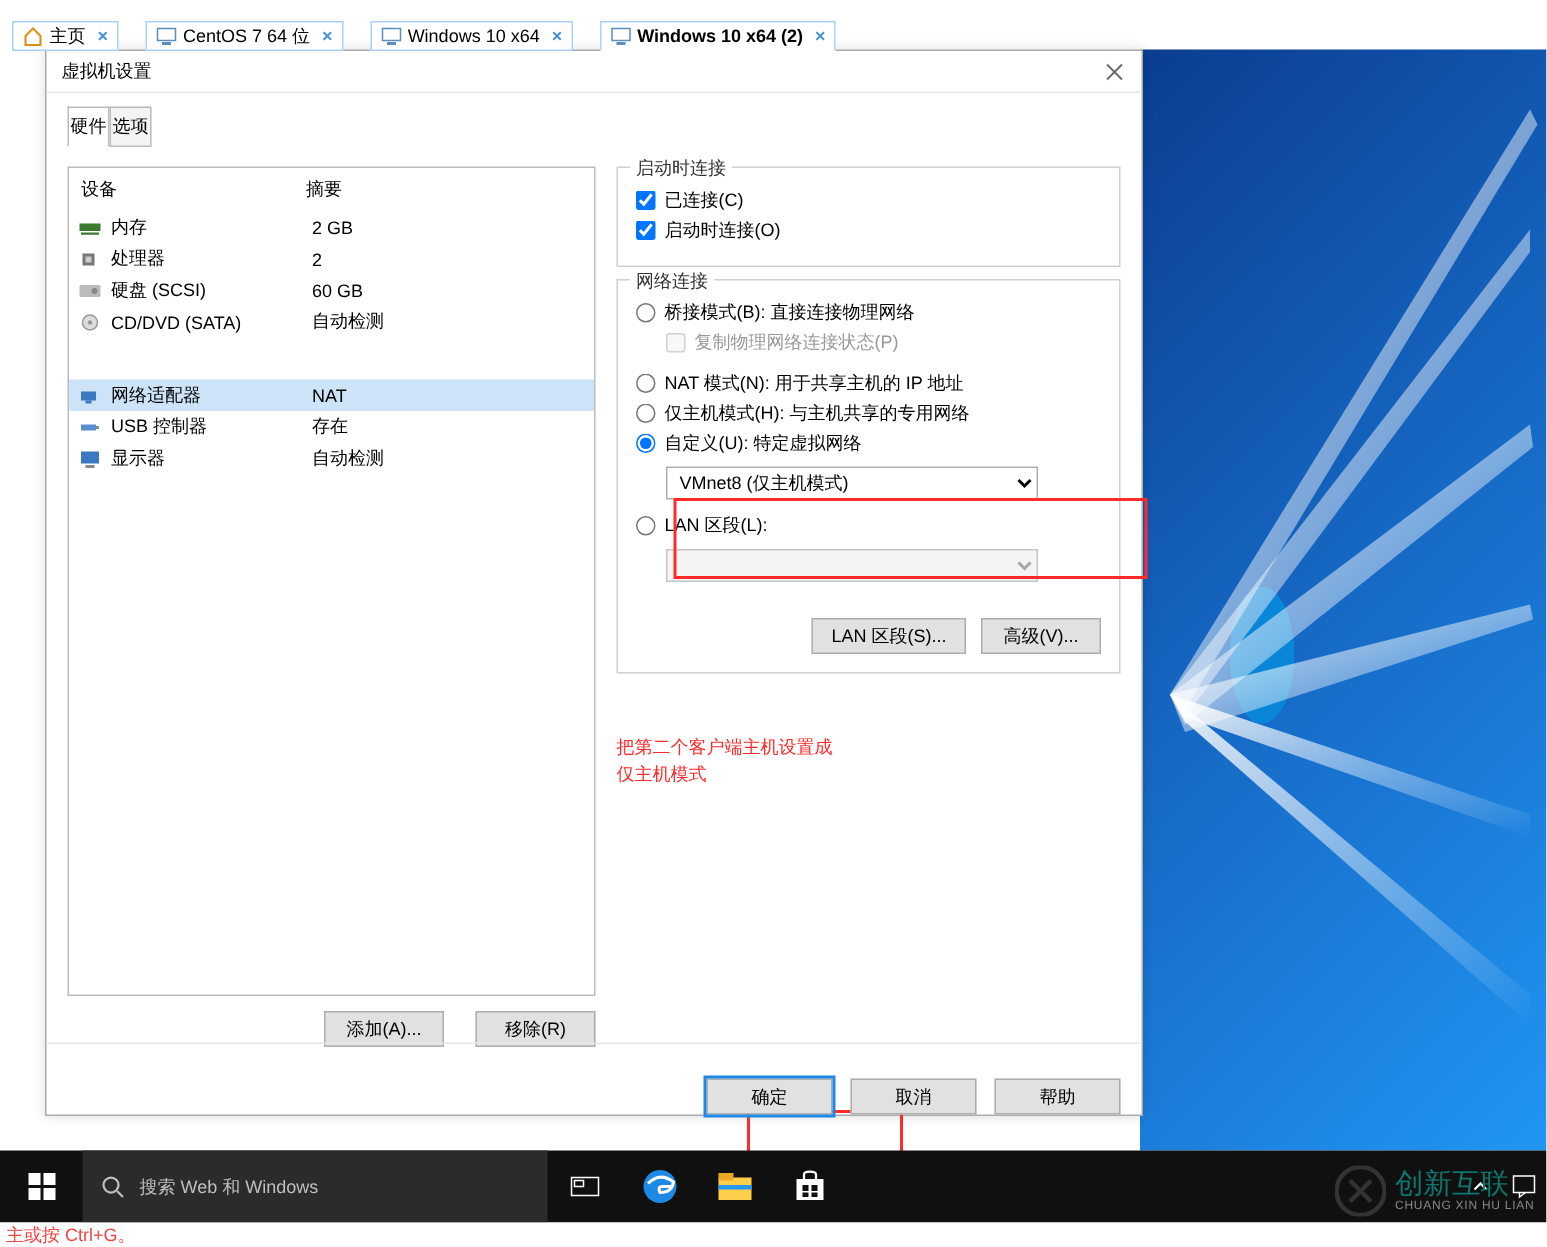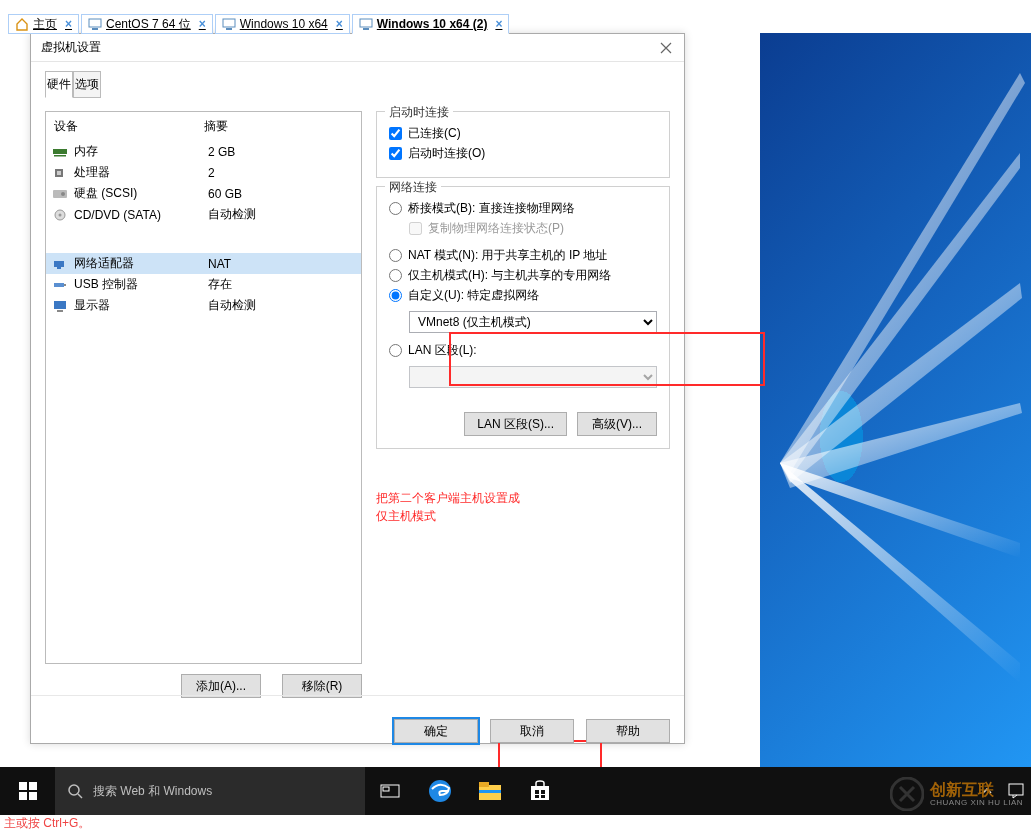--- a/index.html
+++ b/index.html
@@ -1,29 +1,29 @@
 <!DOCTYPE html>
 <html><head>
 <meta charset="utf-8">
 <style>
 * { box-sizing: border-box; margin: 0; padding: 0; font-family: "Microsoft YaHei", "Segoe UI", sans-serif; font-size: 12px; }
 body { width: 1031px; height: 831px; background: #fff; position: relative; overflow: hidden; }
 
-.vmware-tabs { display: flex; position: absolute; top: 14px; left: 8px; height: 18px; gap: 2px; z-index: 1; text-decoration: underline; }
+.vmware-tabs { display: flex; position: absolute; top: 14px; left: 8px; height: 18px; gap: 18px; z-index: 1; }
 .vtab { display: flex; align-items: center; padding: 0 6px; border: 1px solid #aecff7; background: #fff; position: relative; height: 20px; }
 .vtab.active { font-weight: bold; border-bottom: 1px solid #fff; }
 .vtab-icon { width: 14px; height: 14px; margin-right: 4px; display: inline-block; }
 .vtab-close { margin-left: 8px; color: #4a90d9; font-weight: bold; cursor: pointer; }
 
 .desktop-bg { position: absolute; top: 33px; left: 760px; right: 0; bottom: 64px;
   background: radial-gradient(at 30% 55%, #0a86d8 0 8%, transparent 8%), linear-gradient(135deg, #0b3d91 0%, #1565c0 45%, #2196f3 100%);
 }
 .desktop-side { position:absolute; top:33px; left:0; width:30px; bottom:64px; background:#fff;}
 
-.dialog { position: absolute; left: 30px; top: 33px; width: 655px; height: 711px; background: #fff; border: 1px solid #aaa; box-shadow: 0 0 8px rgba(0,0,0,0.15); }
+.dialog { position: absolute; left: 30px; top: 33px; width: 732px; height: 711px; background: #fff; border: 1px solid #aaa; box-shadow: 0 0 8px rgba(0,0,0,0.15); }
 .dialog-titlebar { height: 28px; display: flex; align-items: center; padding: 0 10px; border-bottom: 1px solid #e5e5e5; }
 .dialog-title { flex: 1; }
 .dialog-close { width: 16px; height: 16px; color: #666; cursor: pointer; display:flex;align-items:center;justify-content:center; }
 
 .dialog-body { padding: 10px 14px 0 14px; height: calc(100% - 78px); display: flex; }
 .tab-strip { position: relative; margin-bottom: 4px; }
 .htab { display: inline-block; padding: 4px 1px; border: 1px solid #bbb; background: #fff; position: relative; top: 1px; border-bottom: 1px solid #fff; }
 .htab.inactive { background: #f4f4f4; border-bottom: 1px solid #bbb; }
 
 .left-panel { width: 352px; display: flex; flex-direction: column; }
@@ -54,21 +54,21 @@
 
 .taskbar { position: absolute; left: 0; right: 0; bottom: 16px; height: 48px; background: #101010; display: flex; align-items: center; color: #fff; }
 .start-btn { width: 55px; height: 100%; display: flex; align-items: center; justify-content: center; cursor: pointer; }
 .search-box { width: 310px; height: 100%; background: #2b2b2b; display: flex; align-items: center; padding: 0 12px; color: #bfbfbf; gap: 10px; }
 .tb-icon { width: 50px; height: 100%; display: flex; align-items: center; justify-content: center; cursor: pointer; }
 .tray { margin-left: auto; display: flex; align-items: center; gap: 6px; padding-right: 6px; }
 .hint-bar { position: absolute; left: 0; right: 0; bottom: 0; height: 16px; background: #fff; font-size: 12px; padding: 0 4px; color: #ef4444; display:flex; align-items:center; }
 
 .logo-area { position: absolute; right: 8px; bottom: 20px; display: flex; align-items: center; gap: 6px; color: #333; }
 .logo-ci { width: 34px; height: 34px; }
-.logo-txt { font-size: 16px; font-weight: 700; color: #a16207; line-height:1;}
+.logo-txt { font-size: 19px; font-weight: 400; color: #0f766e; line-height:1;}
 .logo-sub { font-size: 8px; color: #888; letter-spacing: 0.5px; }
 
 svg { display: block; }
 </style>
 </head>
 <body>
 
 <div class="vmware-tabs">
   <div class="vtab">
     <span class="vtab-icon">

